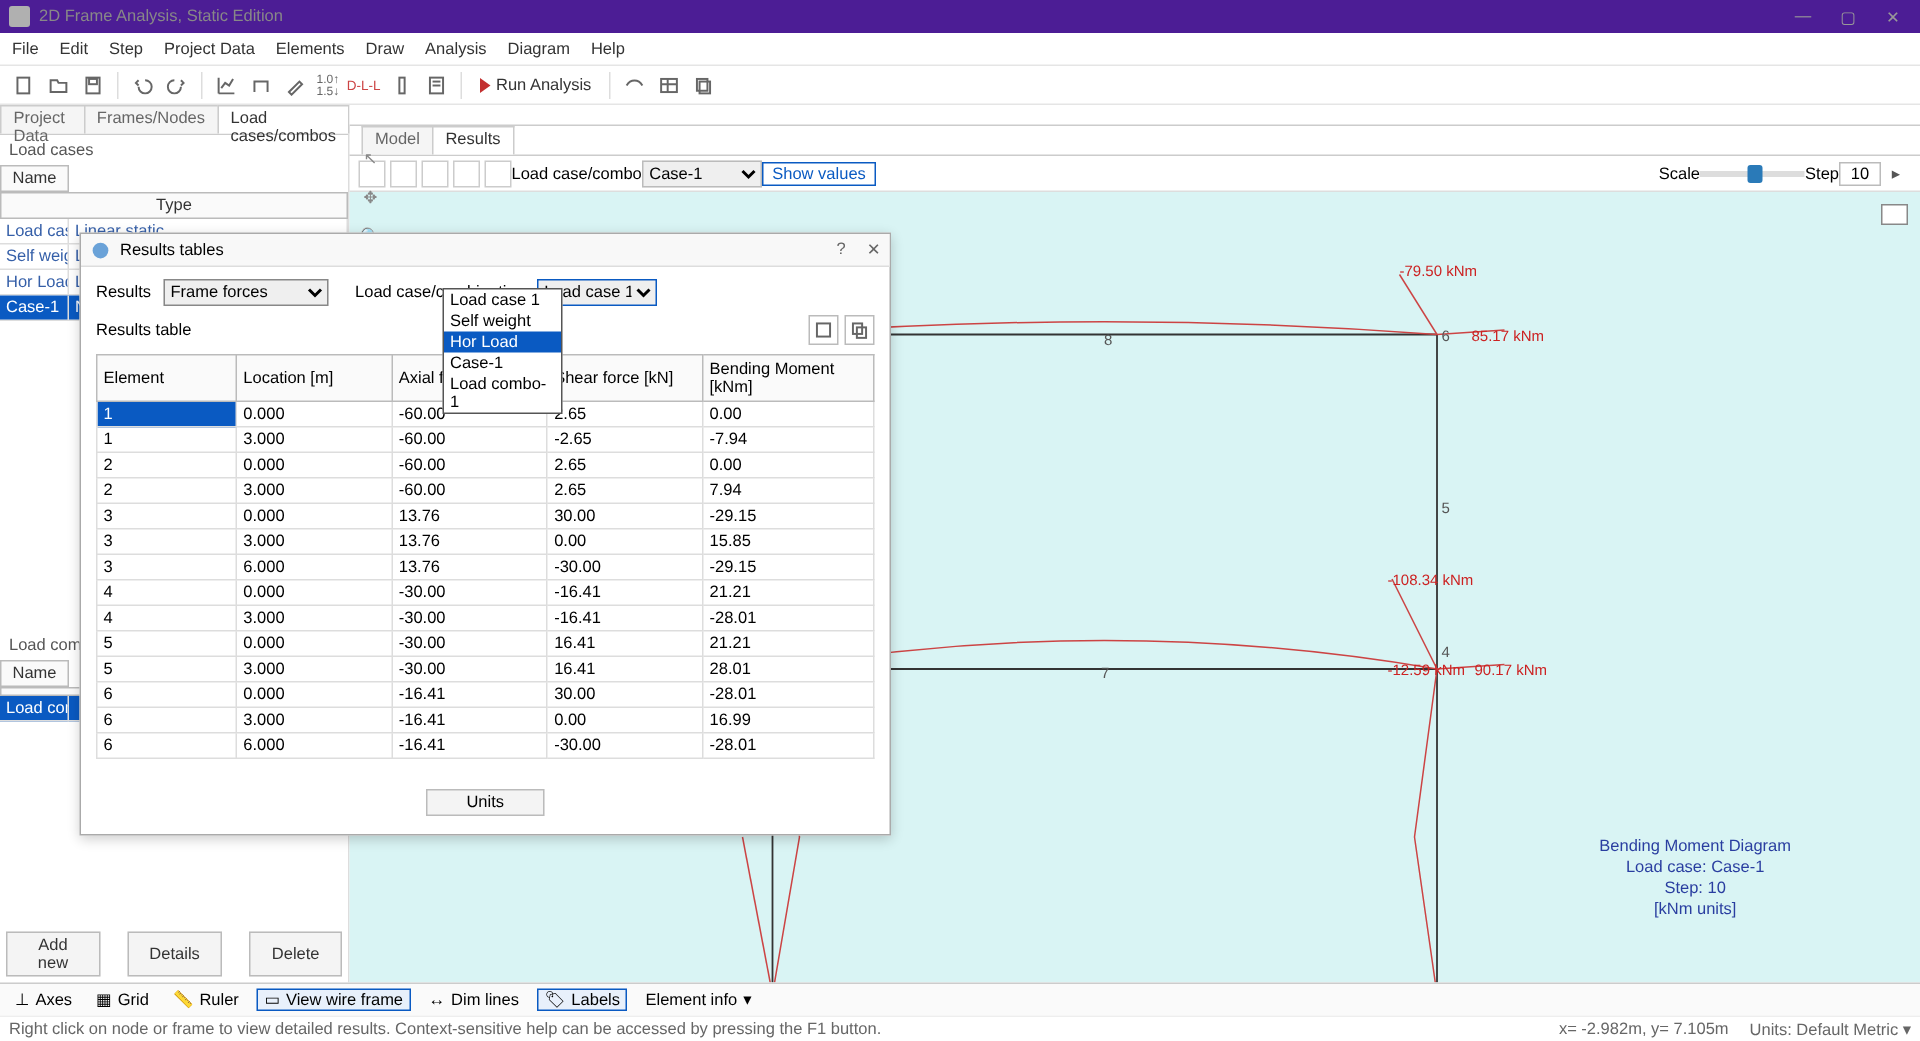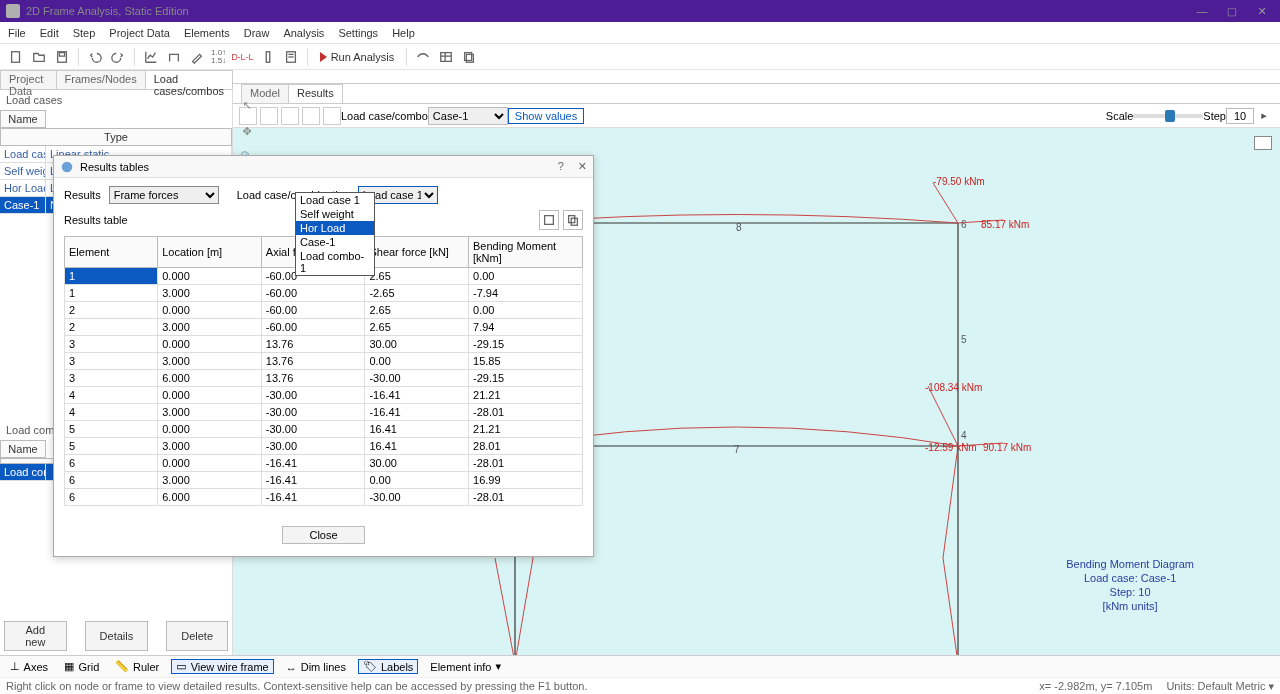--- a/index.html
+++ b/index.html
@@ -82,21 +82,21 @@
 </div>
 
 <div class="menubar">
   <div>File</div>
   <div>Edit</div>
   <div>Step</div>
   <div>Project Data</div>
   <div>Elements</div>
   <div>Draw</div>
   <div>Analysis</div>
-  <div>Settings</div>
+  <div>Diagram</div>
   <div>Help</div>
 </div>
 
 <div class="toolbar">
   <div class="tbtn">
       <svg viewBox="0 0 16 16">
         <rect x="3" y="2" width="9" height="12"></rect>
       </svg>
     </div>
   <div class="tbtn">
@@ -457,21 +457,21 @@
           <tr>
             <td>6</td>
             <td>6.000</td>
             <td>-16.41</td>
             <td>-30.00</td>
             <td>-28.01</td>
           </tr>
         </tbody>
     </table>
     <div style="height:14px"></div>
-    <div class="close-row"><button>Close</button></div>
+    <div class="close-row"><button>Units</button></div>
   </div>
 
   <div class="dropdown-pop" id="ddpop" style="left:241px;top:36px;width:80px">
       <div>Load case 1</div>
       <div>Self weight</div>
       <div class="hl">Hor Load</div>
       <div>Case-1</div>
       <div>Load combo-1</div>
     </div>
 </div>

